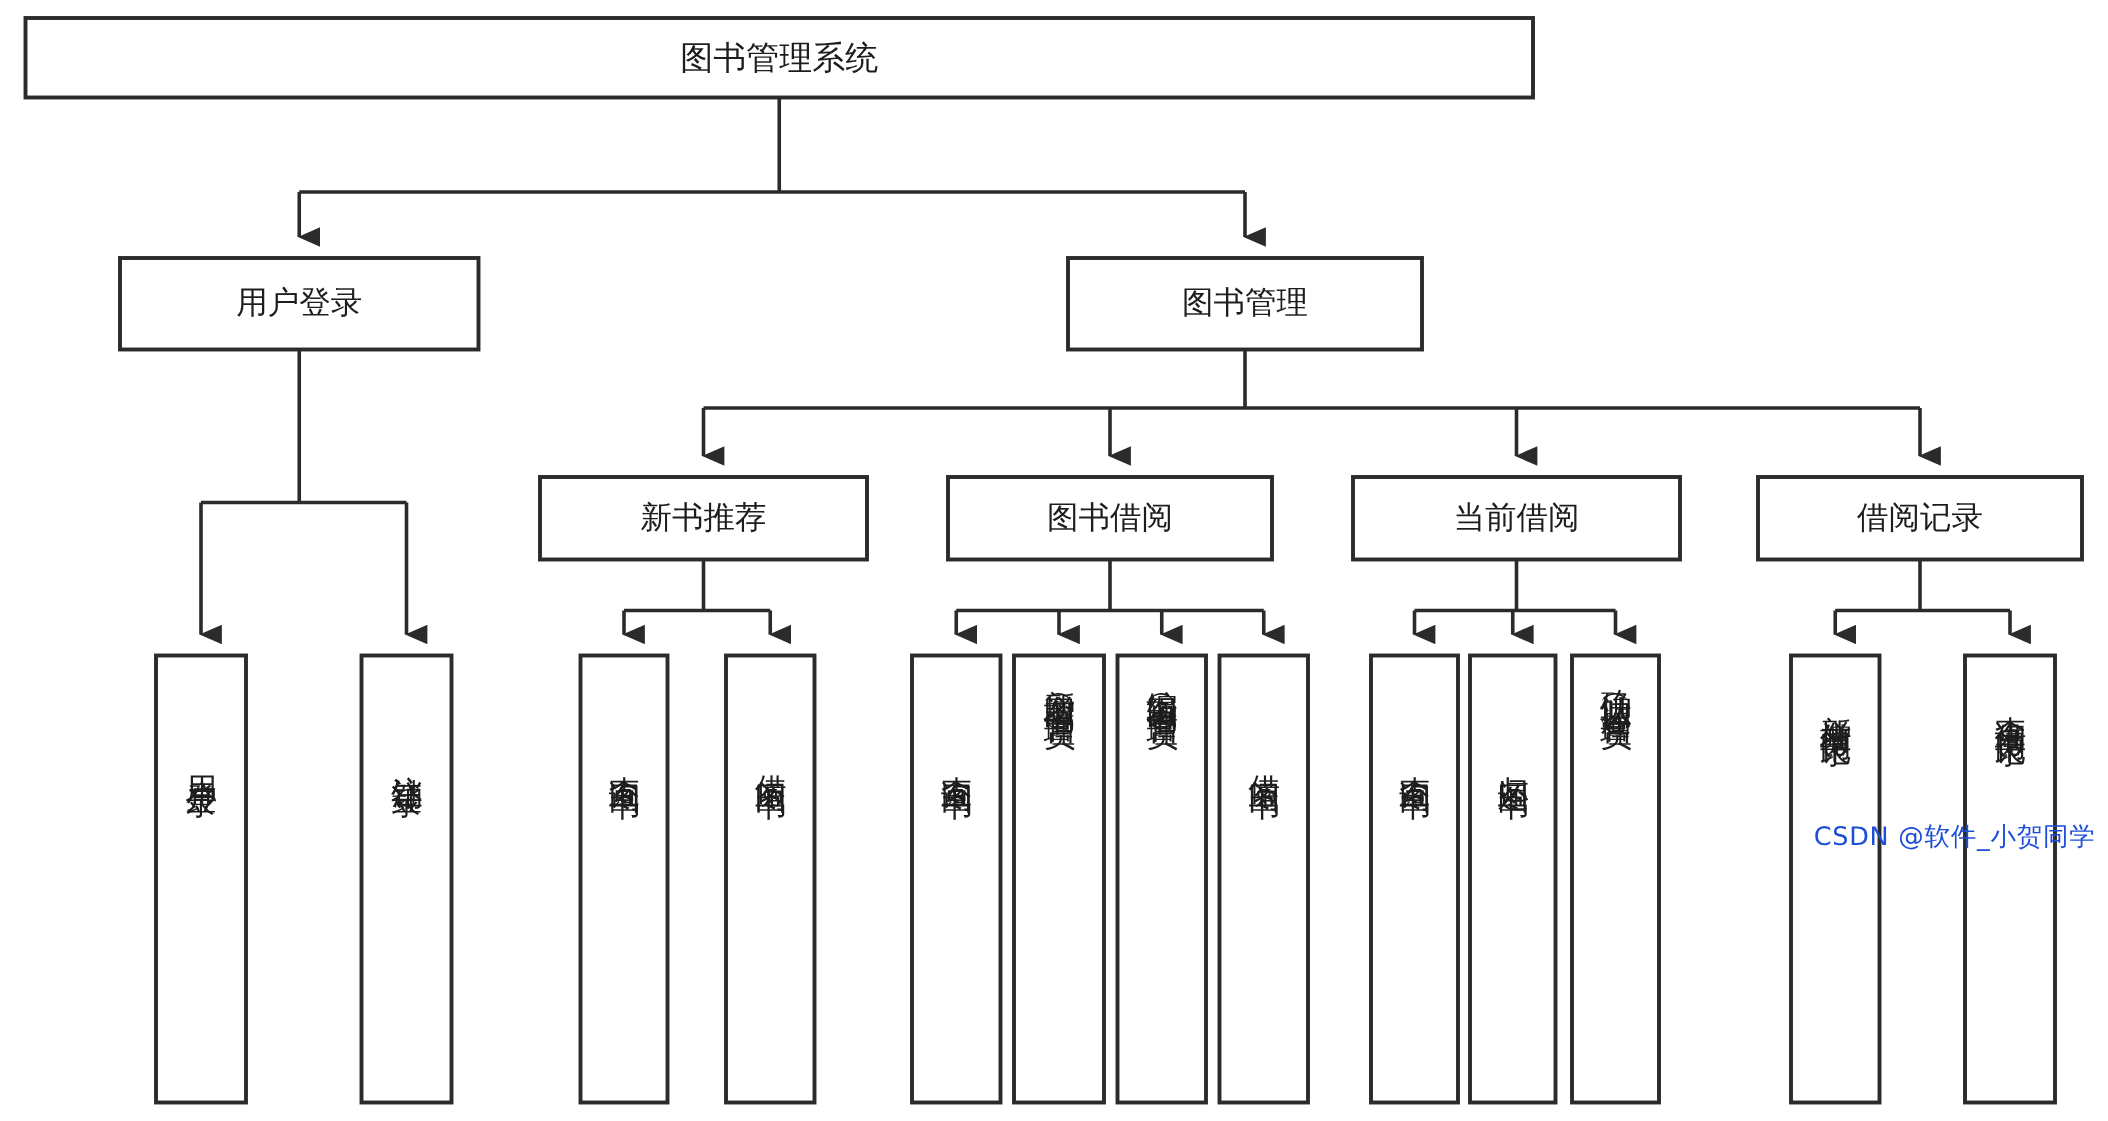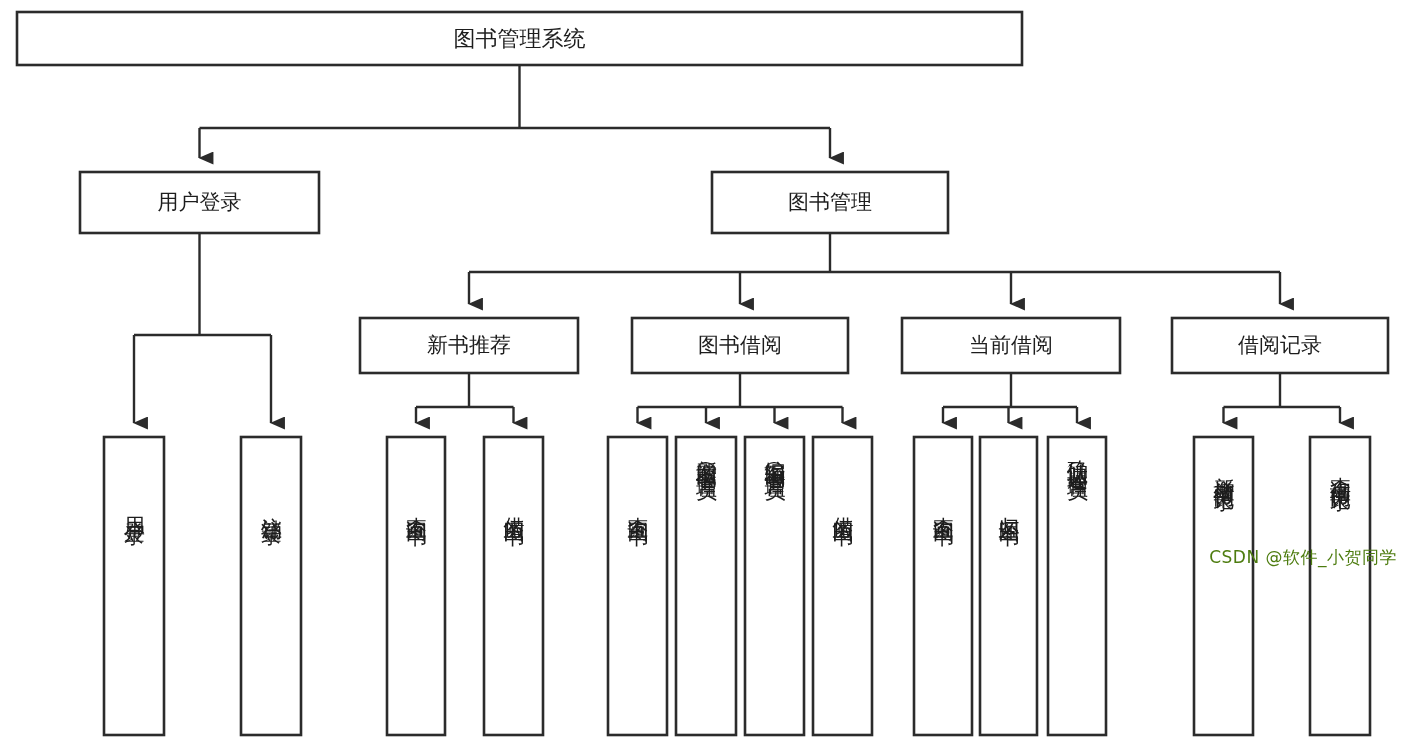--- a/index.html
+++ b/index.html
@@ -72,21 +72,21 @@
     color: #1d1d1d;
     letter-spacing: 3px;
     white-space: nowrap;
   }
   #watermark {
     position: absolute;
     right: 8px;
     bottom: 6px;
     font-family: "DejaVu Sans", "Liberation Sans", sans-serif;
     font-size: 17px;
-    color: #4d7c0f;
+    color: #1d4ed8;
     white-space: nowrap;
     letter-spacing: 0.5px;
   }
 </style>
 </head>
 <body>
 
 <div id="diagram-root">
 
   <svg id="flow" viewBox="0 0 1405 747">

